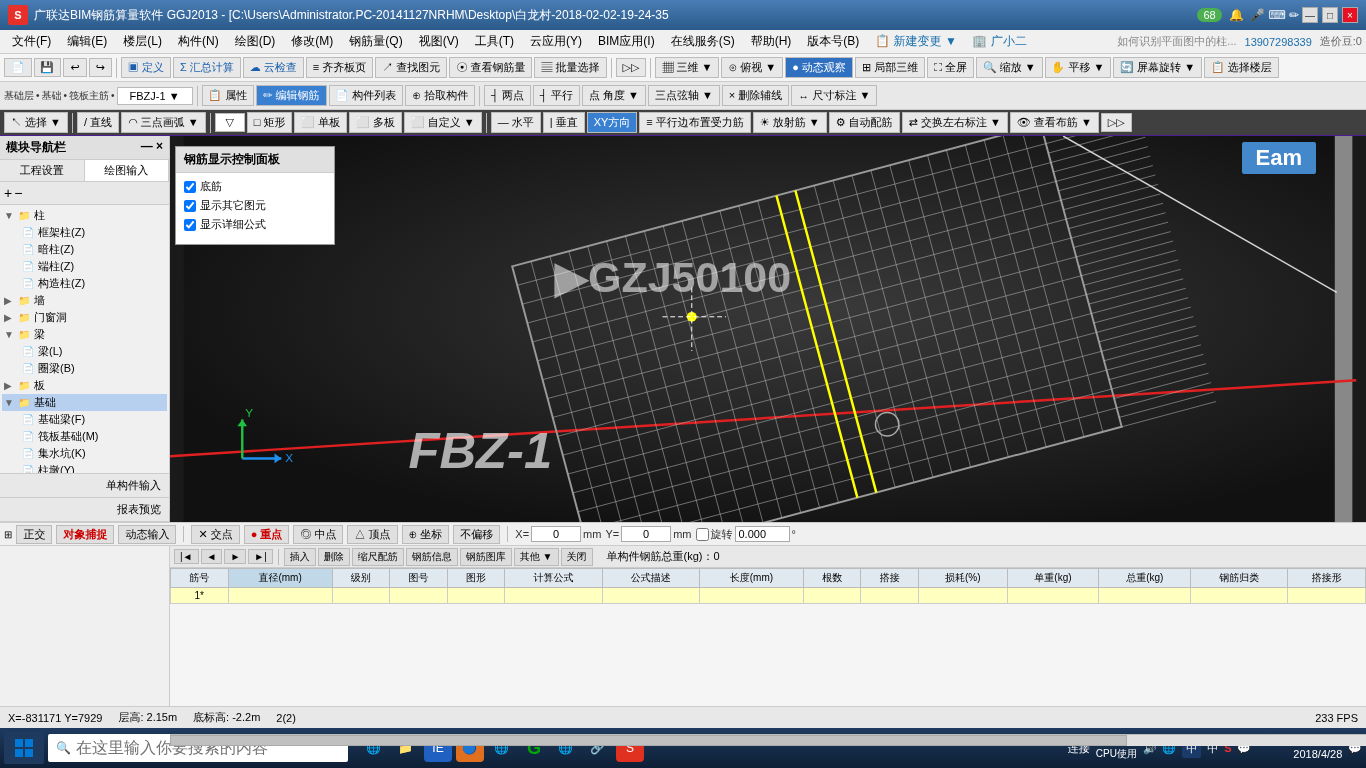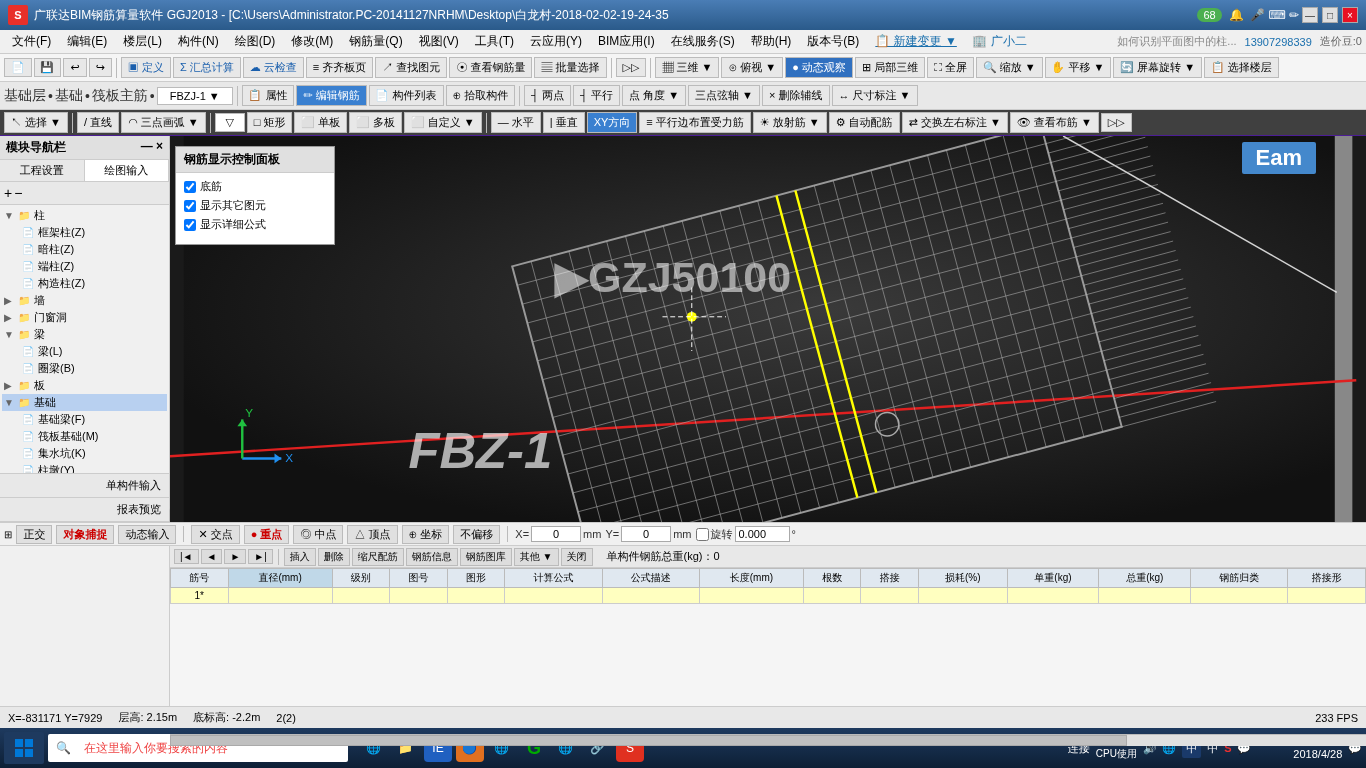--- a/index.html
+++ b/index.html
@@ -19,21 +19,21 @@
     
     
     #toolbar1 { width: 100%; height: 28px; background: #f5f5f5; display: flex; align-items: center; padding: 0 4px; border-bottom: 1px solid #ccc; gap: 2px; }
     .tb-btn { padding: 2px 6px; background: #e8e8e8; border: 1px solid #bbb; cursor: pointer; font-size: 11px; white-space: nowrap; display: flex; align-items: center; gap: 2px; }
     .tb-sep { width: 1px; height: 20px; background: #bbb; margin: 0 2px; }
     .tb-btn-blue { color: #1a5fad; }
     
     
     #toolbar2 { width: 100%; height: 28px; background: #e8e8e8; display: flex; align-items: center; padding: 0 4px; border-bottom: 1px solid #ccc; gap: 2px; }
     .nav-dropdown { padding: 2px 12px; background: white; border: 1px solid #bbb; cursor: pointer; font-size: 11px; display: flex; align-items: center; gap: 2px; }
-    .nav-label { font-size: 14px; color: #333; }
+    .nav-label { font-size: 10px; color: #333; }
     
     
     #toolbar3 { width: 100%; height: 26px; background: #404040; display: flex; align-items: center; padding: 0 4px; border-bottom: 1px solid #4c1d95; gap: 2px; font-size: 11px; }
     
     
     #left-panel { width: 170px; min-width: 170px; background: #f0f0f0; border-right: 1px solid #ccc; display: flex; flex-direction: column; height: 100%; }
     #panel-header { background: #e0e0e0; padding: 3px 6px; font-size: 12px; font-weight: bold; display: flex; justify-content: space-between; border-bottom: 1px solid #ccc; }
     #panel-tabs { display: flex; border-bottom: 1px solid #ccc; }
     .panel-tab { flex: 1; text-align: center; padding: 3px 4px; cursor: pointer; font-size: 11px; background: #e8e8e8; border-right: 1px solid #ccc; }
     .panel-tab.active { background: white; }
@@ -125,21 +125,21 @@
   <span class="menu-item">绘图(D)</span>
   <span class="menu-item">修改(M)</span>
   <span class="menu-item">钢筋量(Q)</span>
   <span class="menu-item">视图(V)</span>
   <span class="menu-item">工具(T)</span>
   <span class="menu-item">云应用(Y)</span>
   <span class="menu-item">BIM应用(I)</span>
   <span class="menu-item">在线服务(S)</span>
   <span class="menu-item">帮助(H)</span>
   <span class="menu-item">版本号(B)</span>
-  <span class="menu-item" style="color:#1a6fad;text-decoration:underline;">📋 新建变更 ▼</span>
+  <span class="menu-item" style="color:#1a6fad;">📋 新建变更 ▼</span>
   <span class="menu-item" style="color:#1a6fad;">🏢 广小二</span>
   <span style="margin-left:auto;font-size:11px;color:#888;">如何识别平面图中的柱...</span>
   <span style="margin-left:8px;font-size:11px;color:#1a6fad;">13907298339</span>
   <span style="margin-left:8px;font-size:11px;color:#666;">造价豆:0</span>
 </div>
 
 <div id="toolbar1">
   <button class="tb-btn">📄</button>
   <button class="tb-btn">💾</button>
   <button class="tb-btn">↩</button>
@@ -585,21 +585,21 @@
   <div class="task-start">
     <svg width="20" height="20" viewBox="0 0 20 20">
       <rect x="1" y="1" width="8" height="8" fill="#0078d7"></rect>
       <rect x="11" y="1" width="8" height="8" fill="#0078d7"></rect>
       <rect x="1" y="11" width="8" height="8" fill="#0078d7"></rect>
       <rect x="11" y="11" width="8" height="8" fill="#0078d7"></rect>
     </svg>
   </div>
   <div class="task-search">
     <span>🔍</span>
-    <span style="margin-left:13px;color:#ef4444;font-size:12px;">在这里输入你要搜索的内容</span>
+    <span style="margin-left:5px;color:#737373;font-size:16px;">在这里输入你要搜索的内容</span>
   </div>
   <div style="display:flex;gap:4px;margin-left:8px;">
     <div class="task-icon">🌐</div>
     <div class="task-icon">📁</div>
     <div class="task-icon" style="background:#2060c0;border-radius:4px;color:white;font-size:12px;">IE</div>
     <div class="task-icon" style="background:#e07020;border-radius:4px;color:white;font-size:12px;">🔵</div>
     <div class="task-icon">🌐</div>
     <div class="task-icon" style="color:#00aa00;font-size:18px;font-weight:bold;">G</div>
     <div class="task-icon">🌐</div>
     <div class="task-icon">🔗</div>

